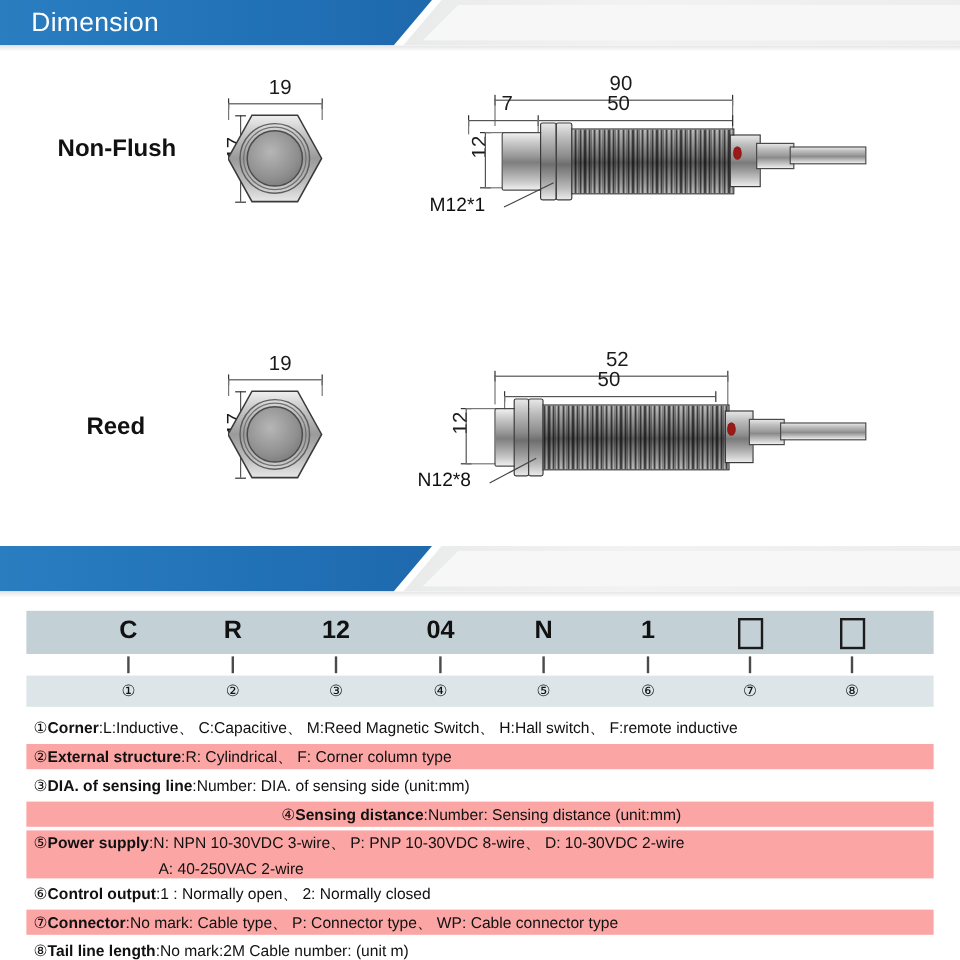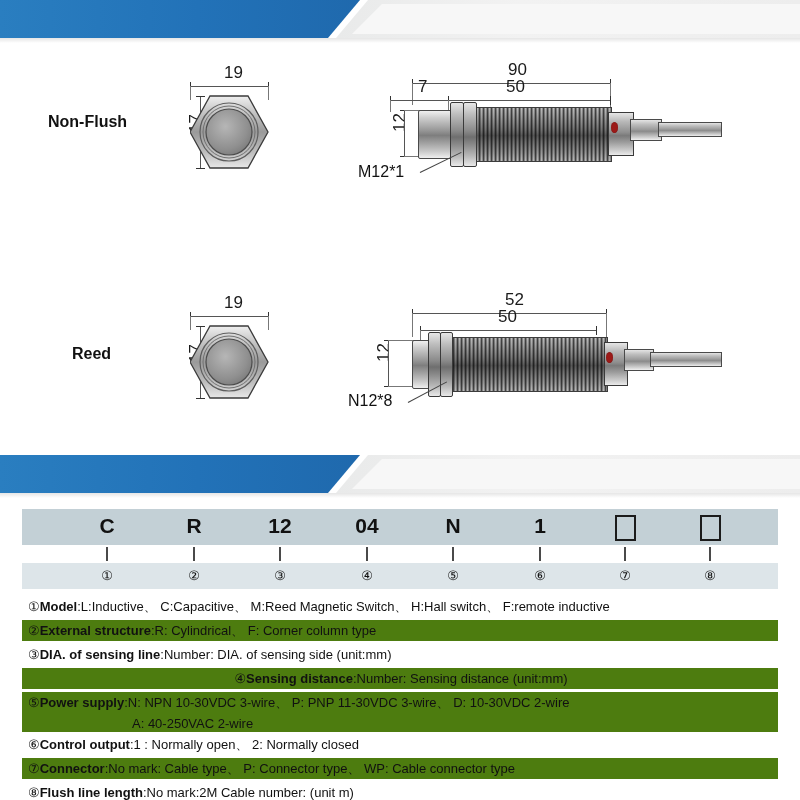--- a/index.html
+++ b/index.html
@@ -33,21 +33,21 @@
     position:absolute;left:0;top:38px;height:5px;width:800px;
     background:linear-gradient(180deg,rgba(0,0,0,0.10),rgba(0,0,0,0));
   }
   .banner .title{
     position:absolute;left:26px;top:0;height:38px;line-height:38px;
     color:#ffffff;font-size:22px;letter-spacing:.3px;
     z-index:3;white-space:nowrap;
   }
   
   .viewlabel{
-    position:absolute;font-size:16px;font-weight:bold;color:#111;
+    position:absolute;font-size:20px;font-weight:bold;color:#111;
     white-space:nowrap;
   }
   .dimtext{
     position:absolute;font-size:17px;color:#1a1a1a;white-space:nowrap;
   }
   .dimtext.vert{
     transform:rotate(-90deg);transform-origin:left top;
   }
   .thrlabel{
     position:absolute;font-size:16px;color:#111;white-space:nowrap;
@@ -115,32 +115,33 @@
   }
   .numband{position:absolute;background:#dde5e9;}
   .numcell{
     position:absolute;text-align:center;font-size:13px;color:#111;
   }
   .stem{position:absolute;width:2px;background:#4a4a4a;}
   .descrow{
     position:absolute;left:22px;width:756px;font-size:13px;color:#111;
     line-height:1.0;white-space:nowrap;
   }
-  .descrow.shaded{background:#4d7c0f;}
+  .descrow.shaded{background:#fca5a5;}
   .descrow .inner{padding:4px 4px 4px 6px;}
   .descrow b{font-weight:bold;}
   .circnum{font-size:13px;}
 </style>
 </head>
 <body>
 
 <div class="banner" style="top:0">
   <div class="grayband"></div>
   <div class="grayband2"></div>
   <div class="blue"></div>
+  <div class="title">Dimension</div>
   <div class="shadowline"></div>
 </div>
 
 <div class="viewlabel" style="left:48px;top:113px">Non-Flush</div>
 
 <div class="dimtext" style="left:224px;top:63px">19</div>
 <div class="dline h" style="left:190px;top:86px;width:78px"></div>
 <div class="tick" style="left:190px;top:82px"></div>
 <div class="tick" style="left:268px;top:82px"></div>
 <div class="ext" style="left:190px;top:86px;height:14px"></div>
@@ -305,37 +306,37 @@
     <div class="numcell" style="left: 255px; top: 568px; width: 50px;">③</div>
     <div class="numcell" style="left: 342px; top: 568px; width: 50px;">④</div>
     <div class="numcell" style="left: 428px; top: 568px; width: 50px;">⑤</div>
     <div class="numcell" style="left: 515px; top: 568px; width: 50px;">⑥</div>
     <div class="numcell" style="left: 600px; top: 568px; width: 50px;">⑦</div>
     <div class="numcell" style="left: 685px; top: 568px; width: 50px;">⑧</div>
   </div>
 
 <div id="desc-rows">
     <div class="descrow" style="top: 596px; height: 21px;">
-      <div class="inner"><span class="circnum">①</span><b>Model</b><span>:L:Inductive、 C:Capacitive、 M:Reed Magnetic Switch、 H:Hall switch、 F:remote inductive</span></div>
+      <div class="inner"><span class="circnum">①</span><b>Corner</b><span>:L:Inductive、 C:Capacitive、 M:Reed Magnetic Switch、 H:Hall switch、 F:remote inductive</span></div>
     </div>
     <div class="descrow shaded" style="top: 620px; height: 21px;">
       <div class="inner"><span class="circnum">②</span><b>External structure</b><span>:R: Cylindrical、 F: Corner column type</span></div>
     </div>
     <div class="descrow" style="top: 644px; height: 21px;">
       <div class="inner"><span class="circnum">③</span><b>DIA. of sensing line</b><span>:Number: DIA. of sensing side (unit:mm)</span></div>
     </div>
     <div class="descrow shaded" style="top: 668px; height: 21px; text-align: center;">
       <div class="inner"><span class="circnum">④</span><b>Sensing distance</b><span>:Number: Sensing distance (unit:mm)</span></div>
     </div>
     <div class="descrow shaded" style="top: 692px; height: 40px;">
-      <div class="inner"><span class="circnum">⑤</span><b>Power supply</b><span>:N: NPN 10-30VDC 3-wire、  P: PNP 11-30VDC 3-wire、  D: 10-30VDC 2-wire</span></div>
+      <div class="inner"><span class="circnum">⑤</span><b>Power supply</b><span>:N: NPN 10-30VDC 3-wire、  P: PNP 10-30VDC 8-wire、  D: 10-30VDC 2-wire</span></div>
       <div style="padding-left: 110px; margin-top: 4px;">A: 40-250VAC 2-wire</div>
     </div>
     <div class="descrow" style="top: 734px; height: 21px;">
       <div class="inner"><span class="circnum">⑥</span><b>Control output</b><span>:1 : Normally open、  2: Normally closed</span></div>
     </div>
     <div class="descrow shaded" style="top: 758px; height: 21px;">
       <div class="inner"><span class="circnum">⑦</span><b>Connector</b><span>:No mark: Cable type、  P: Connector type、  WP: Cable connector type</span></div>
     </div>
     <div class="descrow" style="top: 782px; height: 21px;">
-      <div class="inner"><span class="circnum">⑧</span><b>Flush line length</b><span>:No mark:2M Cable  number: (unit m)</span></div>
+      <div class="inner"><span class="circnum">⑧</span><b>Tail line length</b><span>:No mark:2M Cable  number: (unit m)</span></div>
     </div>
   </div>
 
 </body></html>

